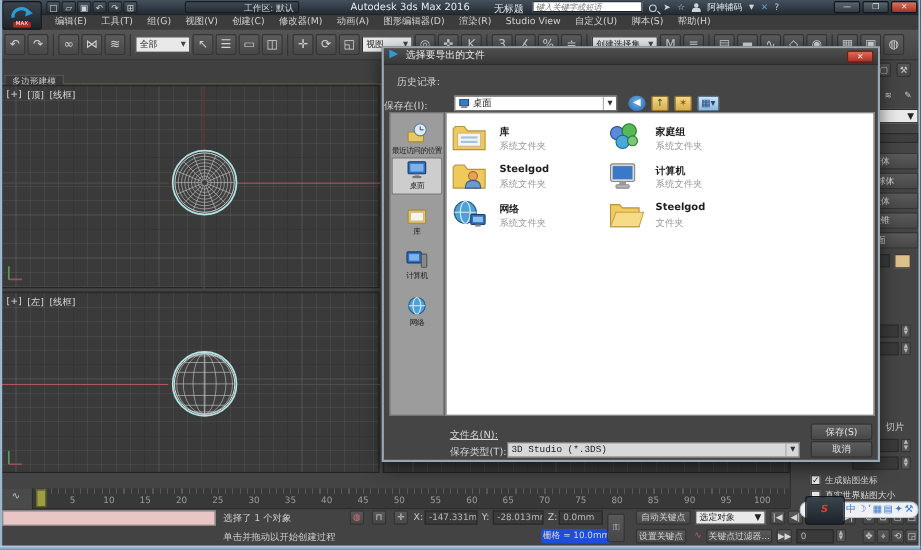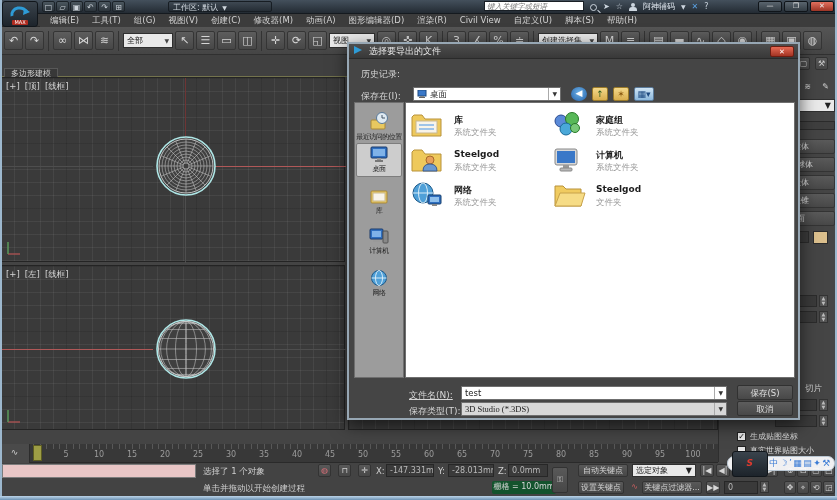--- a/index.html
+++ b/index.html
@@ -4,21 +4,21 @@
 <style>
   html,body{margin:0;padding:0;background:#222;}
   *{box-sizing:border-box;font-family:"DejaVu Sans",sans-serif;}
   #win{position:relative;width:837px;height:500px;background:#444;overflow:hidden;font-size:9px;color:#d6d6d6;}
   .abs{position:absolute;}
   
   .titlebar{left:0;top:0;width:837px;height:14px;background:linear-gradient(#44505c,#232b33);border-bottom:1px solid #151a1f;}
   .logo{left:2px;top:1px;width:36px;height:26px;background:linear-gradient(#3a434c,#1d242b);border:1px solid #11161b;border-radius:3px;z-index:6;display:flex;align-items:center;justify-content:center;flex-direction:column;}
   .logo-max{font-size:5px;color:#fff;background:#b02c20;padding:0 2px;border-radius:1px;line-height:5px;}
   .qa-btn{width:13px;height:11px;margin-right:1px;color:#cfd6dd;font-size:8px;line-height:11px;text-align:center;background:linear-gradient(#4b575f,#2c343b);border:1px solid #1c2329;border-radius:2px;}
-  .ws-dd{height:11px;background:linear-gradient(#3e4852,#252d35);border:1px solid #171d23;border-radius:2px;color:#cfd6dd;font-size:8px;line-height:9px;padding:1px 4px;display:flex;align-items:flex-start;gap:4px;}
+  .ws-dd{height:11px;background:linear-gradient(#3e4852,#252d35);border:1px solid #171d23;border-radius:2px;color:#cfd6dd;font-size:8px;line-height:9px;padding:1px 4px;display:flex;align-items:flex-end;gap:4px;flex-direction:column;}
   .title-text{color:#e8ecef;font-size:9px;white-space:nowrap;}
   .search{width:100px;height:10px;background:#fff;border:1px solid #1a2026;font-size:7.5px;color:#8a8a8a;font-style:italic;padding:0 2px;}
   .tb-ico{color:#cdd6df;font-size:8px;line-height:10px;}
   .winbtn{width:24px;height:11px;border:1px solid #10151a;border-radius:2px;background:linear-gradient(#5a656e,#333c44);color:#e8e8e8;font-size:7px;line-height:9px;text-align:center;}
   .winbtn.close{background:linear-gradient(#e2705e,#9c3425);}
   
   .menubar{left:40px;top:14px;width:797px;height:13px;background:#3c3c3c;display:flex;align-items:center;padding-left:4px;gap:1px;}
   .menu-item{padding:0 6px;font-size:8.5px;color:#d2d2d2;line-height:13px;white-space:nowrap;}
   .menubar-bg{left:0;top:14px;width:837px;height:13px;background:#3c3c3c;border-bottom:1px solid #2b2b2b;}
   
@@ -115,20 +115,24 @@
     <span class="qa-btn">▱</span>
     <span class="qa-btn">▣</span>
     <span class="qa-btn">↶</span>
     <span class="qa-btn">↷</span>
     <span class="qa-btn">⊞</span>
   </div>
   <div class="abs ws-dd" style="left:168px;top:1px;width:104px;">
     <span>工作区: 默认</span>
     <span style="font-size:6px;">▼</span>
   </div>
+  <div class="abs" style="left:280px;top:2px;width:196px;display:flex;gap:22px;justify-content:flex-end;">
+    <span class="title-text">Autodesk 3ds Max 2016</span>
+    <span class="title-text">无标题</span>
+  </div>
   <input class="abs search" style="left: 484px; top: 1px;" placeholder="键入关键字或短语">
   <div class="abs" style="left:590px;top:2px;display:flex;gap:6px;align-items:center;">
     <span class="mag"></span>
     <span class="tb-ico">➤</span>
     <span class="tb-ico">☆</span>
     <span class="person"></span>
     <span class="tb-ico" style="color:#dfe6ee;">阿神辅码</span>
     <span class="tb-ico" style="font-size:6px;">▼</span>
     <span class="tb-ico" style="color:#5aa0e0;font-weight:bold;">✕</span>
     <span class="tb-ico">?</span>
@@ -143,21 +147,21 @@
   <div class="abs menubar">
       <span class="menu-item">编辑(E)</span>
       <span class="menu-item">工具(T)</span>
       <span class="menu-item">组(G)</span>
       <span class="menu-item">视图(V)</span>
       <span class="menu-item">创建(C)</span>
       <span class="menu-item">修改器(M)</span>
       <span class="menu-item">动画(A)</span>
       <span class="menu-item">图形编辑器(D)</span>
       <span class="menu-item">渲染(R)</span>
-      <span class="menu-item">Civil View</span>
+      <span class="menu-item">Studio View</span>
       <span class="menu-item">自定义(U)</span>
       <span class="menu-item">脚本(S)</span>
       <span class="menu-item">帮助(H)</span>
     </div>
 
   <div class="abs toolbar">
       <span class="tb-btn">↶</span>
       <span class="tb-btn">↷</span>
       <span class="tb-sep"></span>
       <span class="tb-btn">∞</span>
@@ -357,21 +361,21 @@
     <span class="st-label" style="left:203px;top:20px;">单击并拖动以开始创建过程</span>
     <span class="st-ico" style="left:318px;top:1px;color:#e0707a;">◍</span>
     <span class="st-ico" style="left:338px;top:1px;">⊓</span>
     <span class="st-ico" style="left:358px;top:1px;">✛</span>
     <span class="st-label" style="left:376px;top:3px;">X:</span>
     <div class="st-field" style="left:386px;top:1px;width:48px;">-147.331mm</div>
     <span class="st-label" style="left:438px;top:3px;">Y:</span>
     <div class="st-field" style="left:448px;top:1px;width:46px;">-28.013mm</div>
     <span class="st-label" style="left:498px;top:3px;">Z:</span>
     <div class="st-field" style="left:508px;top:1px;width:40px;">0.0mm</div>
-    <div class="st-btn" style="left:492px;top:18px;width:64px;border:none;background:#14532d;">栅格 = 10.0mm</div>
+    <div class="st-btn" style="left:492px;top:18px;width:64px;border:none;background:#1d4ed8;">栅格 = 10.0mm</div>
     <span class="st-ico" style="left:552px;top:4px;height:26px;line-height:24px;width:16px;">⚿</span>
     <div class="st-btn" style="left:578px;top:1px;width:50px;">自动关键点</div>
     <div class="st-btn" style="left:578px;top:18px;width:46px;">设置关键点</div>
     <div class="st-dd" style="left:632px;top:1px;width:64px;">
       <span>选定对象</span>
         <span class="car">▼</span>
     </div>
     <span class="st-ico" style="left:628px;top:18px;background:none;border:none;color:#d06060;">∿</span>
     <div class="st-btn" style="left:642px;top:18px;width:60px;">关键点过滤器...</div>
     <div id="transport">
@@ -400,21 +404,21 @@
 
   <div class="abs dialog">
     <div class="dlg-title">
       <svg width="10" height="10" viewBox="0 0 10 10" style="vertical-align:-1px;margin:0 3px 0 4px;">
         <path d="M1 1 L9 5 L1 9 Z" fill="#2e9bd6"></path>
       </svg>
       <span>选择要导出的文件</span>
       <span class="dlg-close">✕</span>
     </div>
     <span class="dlg-label" style="left:12px;top:24px;">历史记录:</span>
-    <span class="dlg-label" style="left:12px;top:46px;">保存在(I):</span>
+    <span class="dlg-label" style="left:0;top:46px;">保存在(I):</span>
     <div class="dlg-combo" style="left:64px;top:43px;width:148px;">
       <svg width="10" height="9" viewBox="0 0 10 9">
           <rect x="1" y="0" width="8" height="6" fill="#3a78c8" stroke="#1e4a80"></rect>
           <rect x="3" y="6" width="4" height="1" fill="#888"></rect>
           <rect x="2" y="7" width="6" height="1" fill="#666"></rect>
         </svg>
       <span>桌面</span>
         <span class="car">▼</span>
     </div>
     <span class="navico" style="left:222px;top:43px;background:radial-gradient(circle at 50% 40%,#6db2e8,#2561a8);color:#fff;border-radius:50%;">◀</span>
@@ -523,28 +527,24 @@
         <svg width="34" height="28" viewBox="0 0 34 28">
           <path d="M3 5 L3 25 L29 25 L29 8 L14 8 L11 5 Z" fill="#f0cb60" stroke="#b8923a"></path>
           <path d="M3 25 L8 12 L33 12 L29 25 Z" fill="#f6dc86" stroke="#c8a24a"></path>
         </svg>
         <span class="fname">Steelgod</span>
         <span class="ftype">文件夹</span>
       </div>
     </div>
 
     <span class="dlg-label" style="left:60px;top:345px;text-decoration:underline;">文件名(N):</span>
-    <div class="dlg-combo" style="left:112px;top:342px;width:266px;">
-      <span>test</span>
-        <span class="car">▼</span>
-    </div>
     <div class="dlg-btn" style="left:388px;top:341px;">保存(S)</div>
     <span class="dlg-label" style="left:60px;top:361px;">保存类型(T):</span>
     <div class="dlg-combo" style="left:112px;top:358px;width:266px;background:#d8d8d8;">
-      <span style="font-family:Liberation Serif, serif;">3D Studio (*.3DS)</span>
+      <span style="font-family:Liberation Mono, monospace;">3D Studio (*.3DS)</span>
         <span class="car">▼</span>
     </div>
     <div class="dlg-btn" style="left:388px;top:357px;">取消</div>
   </div>
 
   <div class="abs sogou">
       <span class="sg logo">S</span>
       <span class="sg">中</span>
       <span class="sg">☽</span>
       <span class="sg">’</span>

